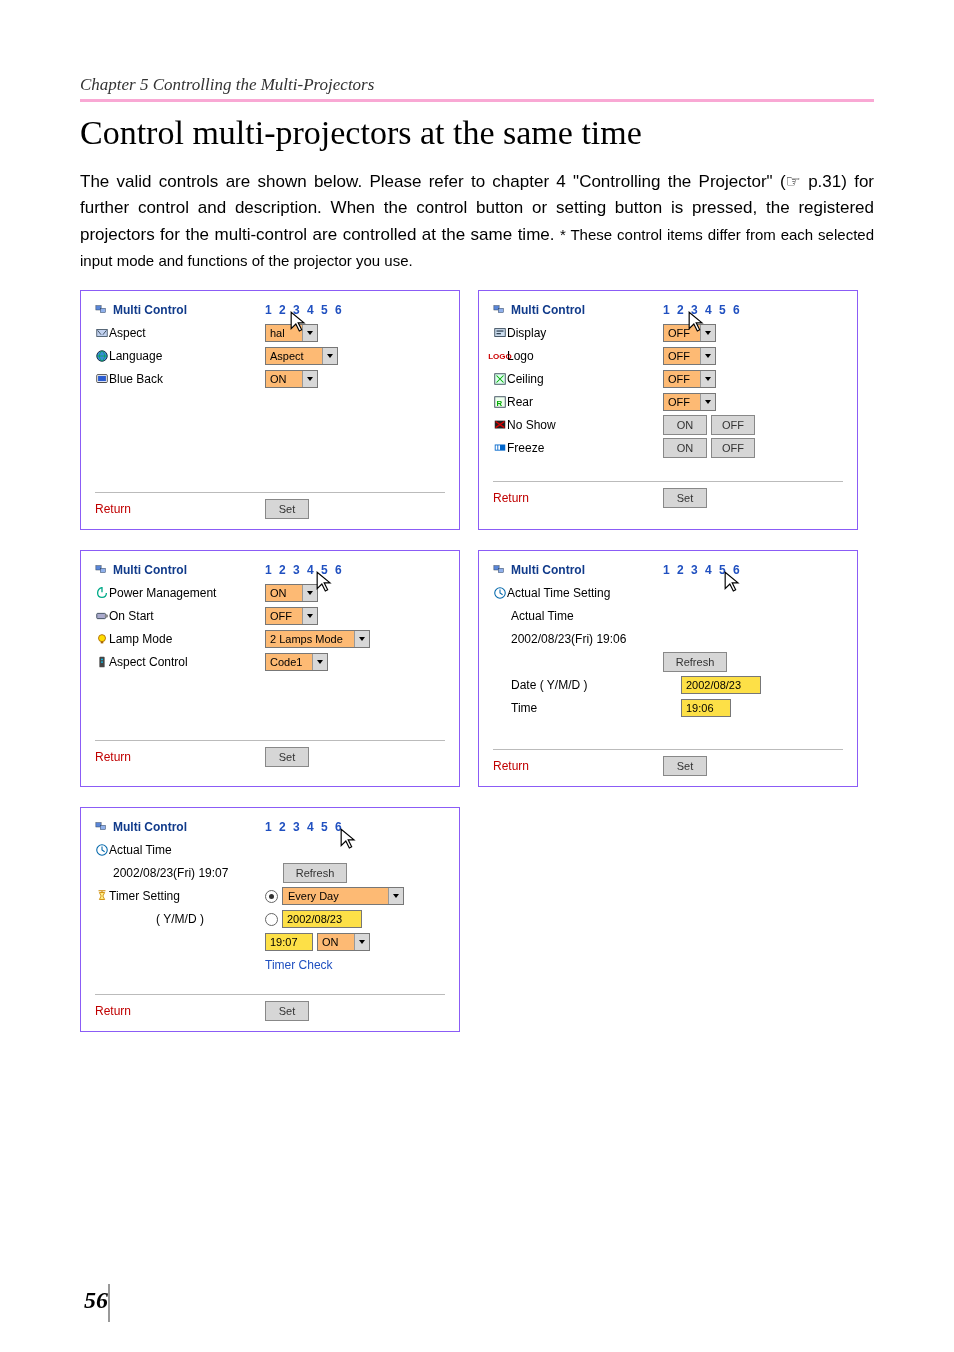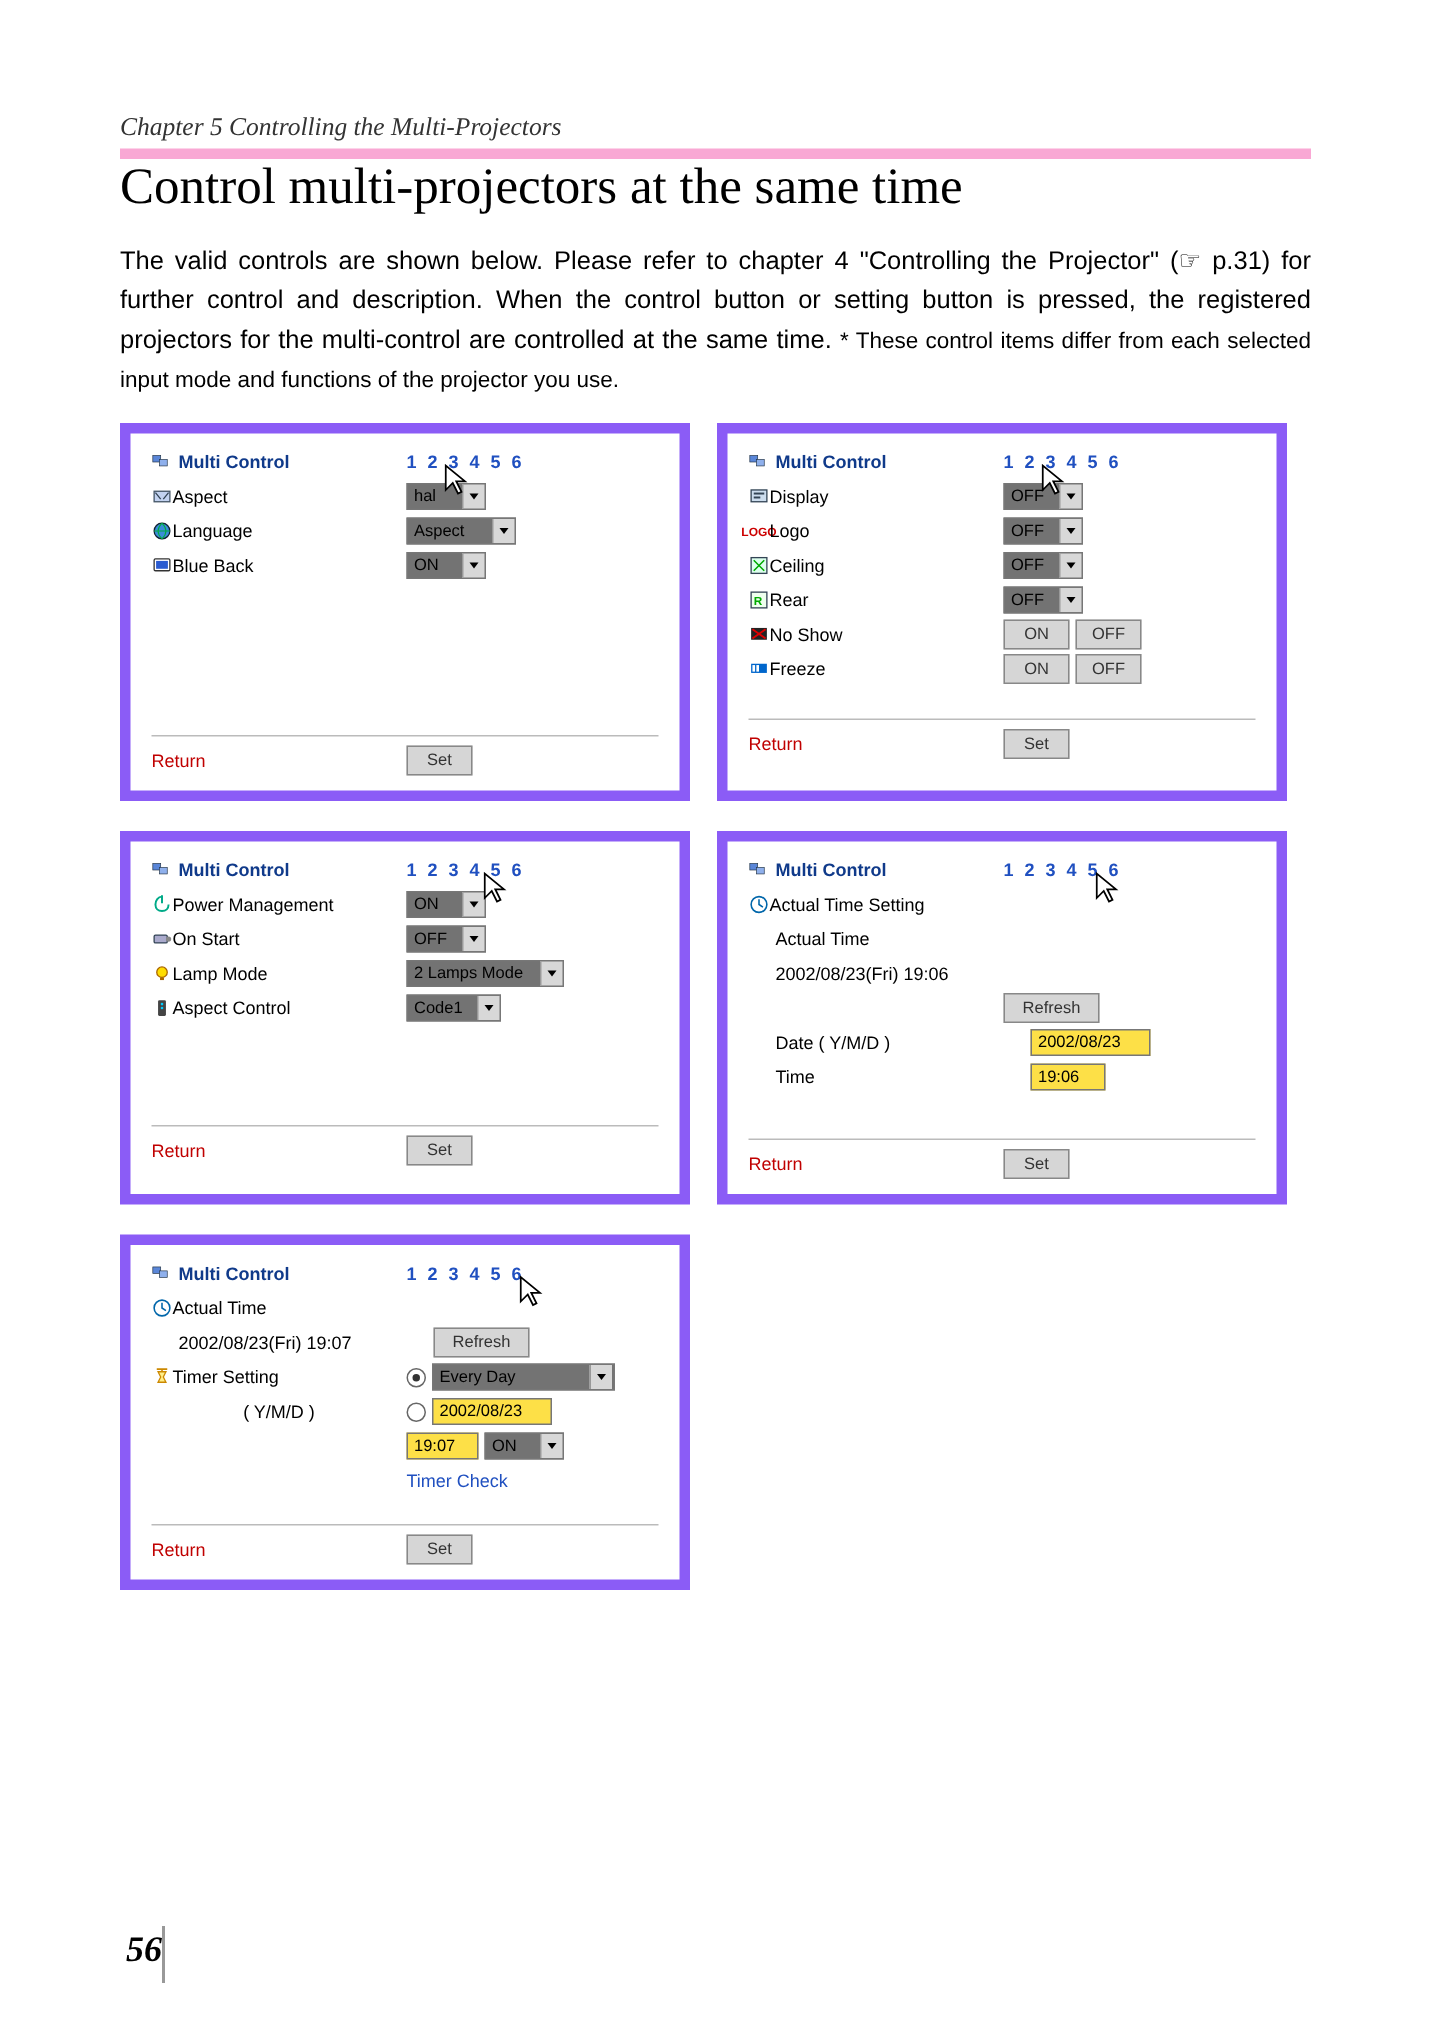--- a/index.html
+++ b/index.html
@@ -14,22 +14,23 @@
     height: 1352px;
     box-sizing: border-box;
     padding: 75px 80px 40px 80px;
     position: relative;
   }
   .chapter-header {
     font-style: italic;
     font-size: 17px;
     font-family: "Times New Roman", serif;
     color: #333;
-    border-bottom: 7px solid #f9a8d4;
+    border-bottom: 3px solid #f9a8d4;
     padding-bottom: 4px;
+    margin-bottom: 12px;
   }
   .title {
     font-family: Liberation Serif, serif;
     font-size: 34px;
     font-weight: normal;
     margin: 0 0 2px 0;
   }
   .intro {
     font-size: 17px;
     line-height: 1.55;
@@ -38,21 +39,21 @@
   }
   .intro .note {
     font-size: 15px;
   }
   .panels {
     display: flex;
     flex-wrap: wrap;
     gap: 20px 18px;
   }
   .panel {
-    border: 7px solid #8b5cf6;
+    border: 1px solid #8b5cf6;
     width: 380px;
     box-sizing: border-box;
     padding: 12px 14px 10px 14px;
     font-size: 12px;
     position: relative;
   }
   .panel-header {
     display: flex;
     align-items: flex-start;
     margin-bottom: 6px;
@@ -100,21 +101,22 @@
     display: flex;
     align-items: center;
     gap: 4px;
   }
   .dropdown {
     display: inline-flex;
     align-items: center;
     border: 1px solid #777;
     height: 16px;
     font-size: 11px;
-    background: #737373;
+    background: #fdba74;
+    justify-content: flex-end;
   }
   .dropdown .dd-text {
     padding: 0 4px;
     min-width: 28px;
   }
   .dropdown .dd-btn {
     width: 14px;
     height: 16px;
     background: #d8d8d8;
     border-left: 1px solid #999;

